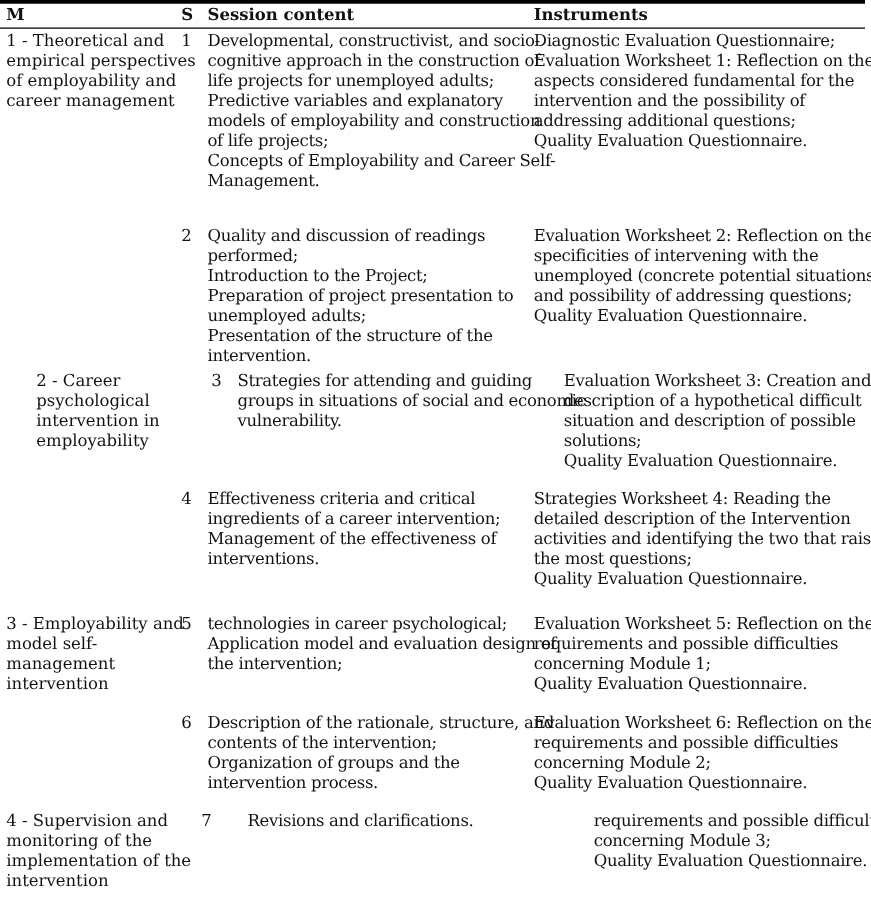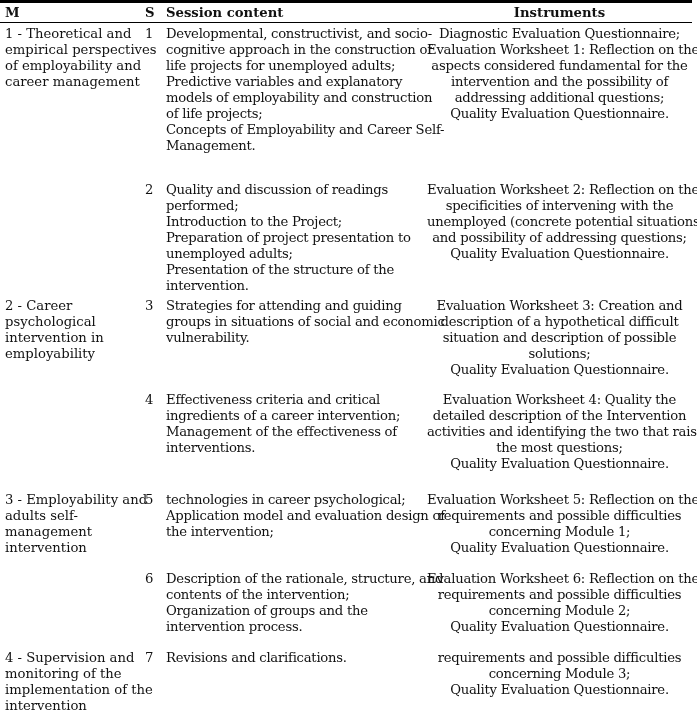--- a/index.html
+++ b/index.html
@@ -19,29 +19,29 @@
     font-weight: bold; font-size: 13.2px; line-height: 16px;
     padding: 2px 0 1px 0;
   }
   .row {
     display: grid; grid-template-columns: 140px 21px 261px 270px;
     font-size: 13.2px; line-height: 16px;
   }
   .cell { padding-left: 5px; white-space: normal; }
   .c-s { padding-left: 5px; }
   .c-content { padding-left: 5px; padding-right: 2px; }
-  .c-instr { padding-left: 5px; text-align: center; }
+  .c-instr { padding-left: 5px; }
   .ln { display: block; white-space: nowrap; }
   .r1 { height: 148px; padding-top: 3px; }
   .r2 { height: 116px; padding-top: 8px; }
-  .r3 { height: 92px; }
+  .r3 { height: 92px; padding-left: 24px; }
   .r4 { height: 98px; padding-top: 2px; }
   .r5 { height: 77px; padding-top: 2px; }
   .r6 { height: 77px; padding-top: 2px; }
-  .r7 { height: 68px; padding-top: 2px; }
+  .r7 { height: 68px; padding-top: 2px; gap: 16px; }
   .r8 { height: 22px; padding-top: 4px; }
   .tight .ln { letter-spacing: -0.25px; }
 </style>
 </head>
 <body>
 
 <div class="tbl">
   <div class="hdr">
     <div class="cell">M</div>
     <div class="c-s">S</div>
@@ -120,31 +120,31 @@
       <div class="row r4">
         <div class="cell"></div>
         <div class="c-s">4</div>
         <div class="c-content tight">
           <span class="ln">Effectiveness criteria and critical</span>
           <span class="ln">ingredients of a career intervention;</span>
           <span class="ln">Management of the effectiveness of</span>
           <span class="ln">interventions.</span>
         </div>
         <div class="c-instr tight">
-          <span class="ln">Evaluation Worksheet 4: Quality the</span>
+          <span class="ln">Strategies Worksheet 4: Reading the</span>
           <span class="ln">detailed description of the Intervention</span>
           <span class="ln">activities and identifying the two that raise</span>
           <span class="ln">the most questions;</span>
           <span class="ln">Quality Evaluation Questionnaire.</span>
         </div>
       </div>
       <div class="row r5">
         <div class="cell">
           <span class="ln">3 - Employability and</span>
-          <span class="ln">adults self-</span>
+          <span class="ln">model self-</span>
           <span class="ln">management</span>
           <span class="ln">intervention</span>
         </div>
         <div class="c-s">5</div>
         <div class="c-content tight">
           <span class="ln">technologies in career psychological;</span>
           <span class="ln">Application model and evaluation design of</span>
           <span class="ln">the intervention;</span>
         </div>
         <div class="c-instr tight">

